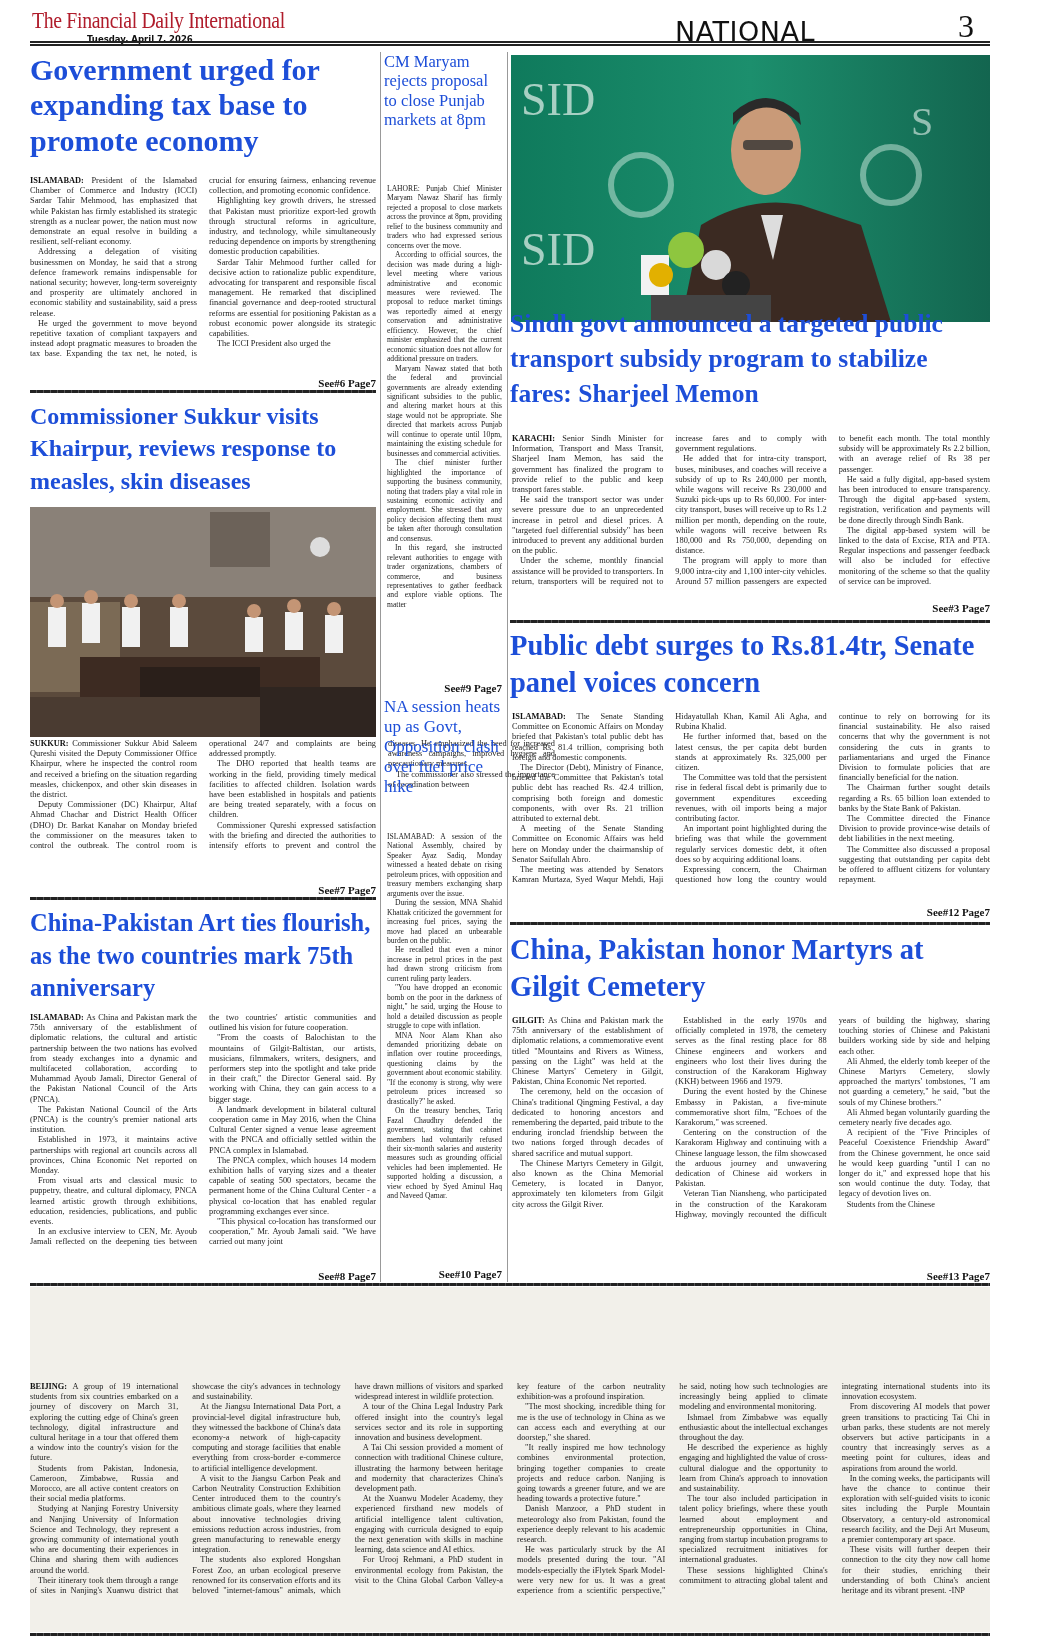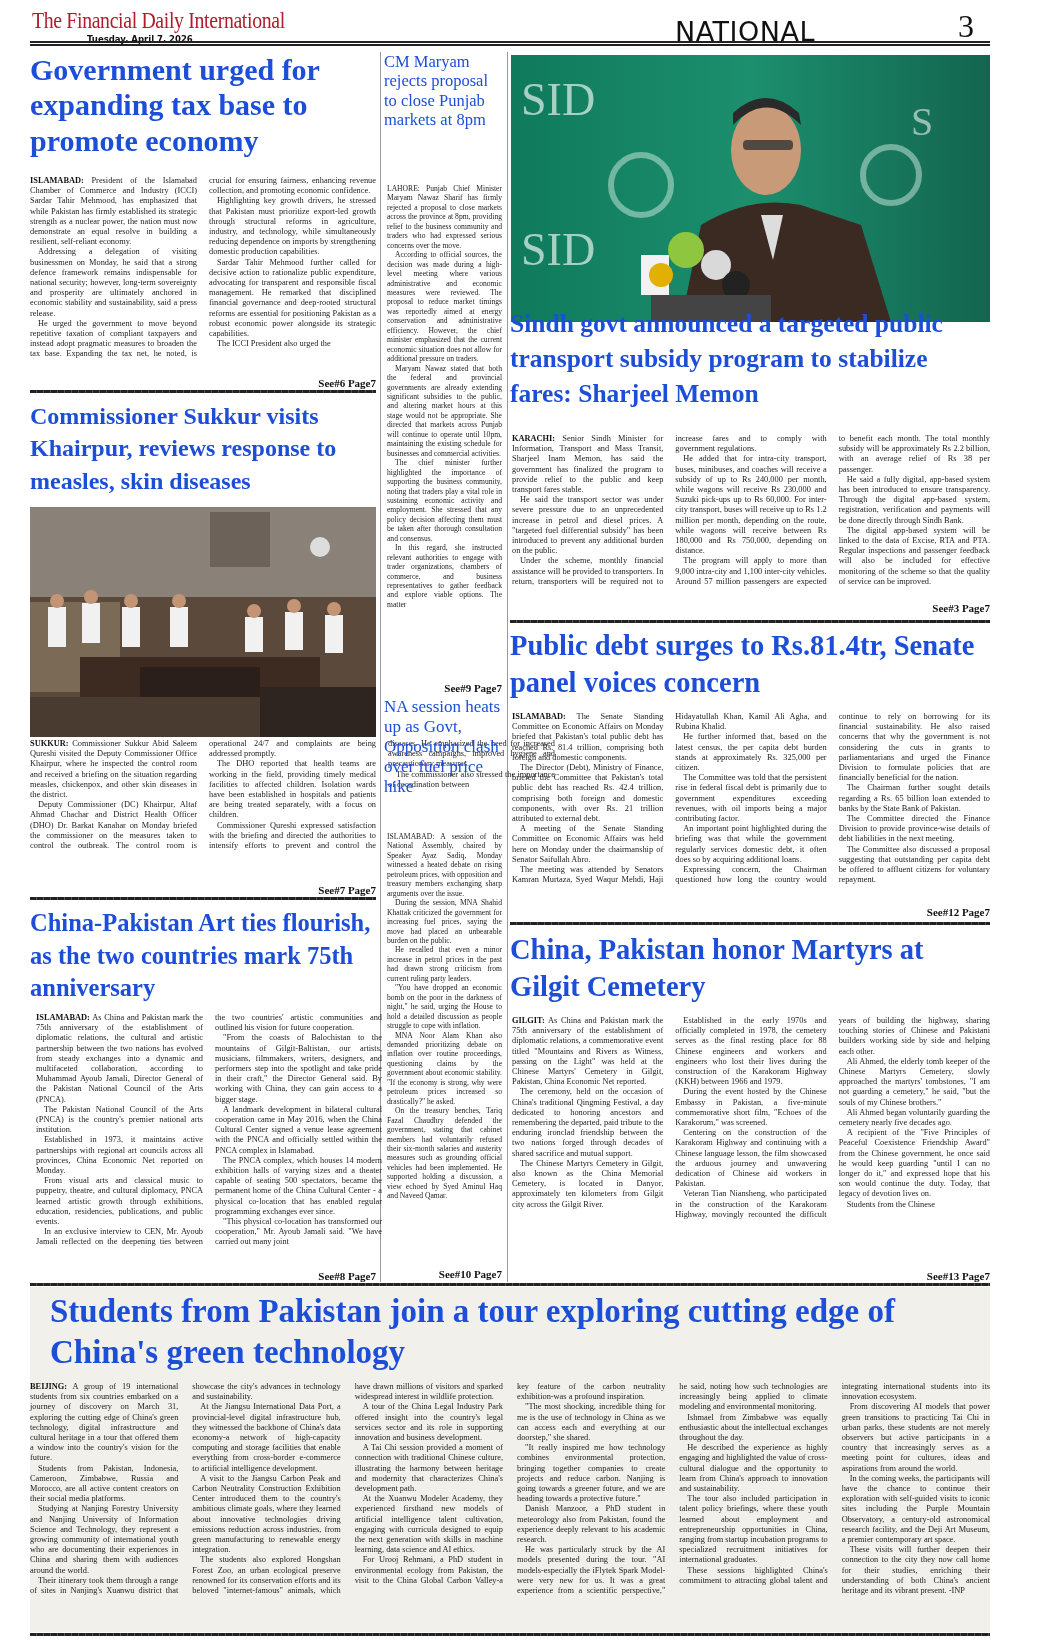--- a/index.html
+++ b/index.html
@@ -183,21 +183,21 @@
     <p>He recalled that even a minor increase in petrol prices in the past had drawn strong criticism from current ruling party leaders.</p>
     <p>"You have dropped an economic bomb on the poor in the darkness of night," he said, urging the House to hold a detailed discussion as people struggle to cope with inflation.</p>
     <p>MNA Noor Alam Khan also demanded prioritizing debate on inflation over routine proceedings, questioning claims by the government about economic stability. "If the economy is strong, why were petroleum prices increased so drastically?" he asked.</p>
     <p>On the treasury benches, Tariq Fazal Chaudhry defended the government, stating that cabinet members had voluntarily refused their six-month salaries and austerity measures such as grounding official vehicles had been implemented. He supported holding a discussion, a view echoed by Syed Aminul Haq and Naveed Qamar.</p>
   </div>
   <div class="see-ref" style="left:430px; top:1268px; width:72px;">See#10 Page7</div>
 </article>
 
 <article>
   <h2 class="headline" style="left:30px; top:907px; width:346px; font-size:24.5px; line-height:1.33;">China-Pakistan Art ties flourish, as the two countries mark 75th anniversary</h2>
-  <div class="body-text" style="left:36px; top:1013px; width:346px; height:262px; column-count:2;">
+  <div class="body-text" style="left:30px; top:1013px; width:346px; height:262px; column-count:2;">
     <p><span class="dateline">ISLAMABAD:</span> <span>As China and Pakistan mark the 75th anniversary of the establishment of diplomatic relations, the cultural and artistic partnership between the two nations has evolved from steady exchanges into a dynamic and multifaceted collaboration, according to Muhammad Ayoub Jamali, Director General of the Pakistan National Council of the Arts (PNCA).</span></p>
     <p>The Pakistan National Council of the Arts (PNCA) is the country's premier national arts institution.</p>
     <p>Established in 1973, it maintains active partnerships with regional art councils across all provinces, China Economic Net reported on Monday.</p>
     <p>From visual arts and classical music to puppetry, theatre, and cultural diplomacy, PNCA learned artistic growth through exhibitions, education, residencies, publications, and public events.</p>
     <p>In an exclusive interview to CEN, Mr. Ayoub Jamali reflected on the deepening ties between the two countries' artistic communities and outlined his vision for future cooperation.</p>
     <p>"From the coasts of Balochistan to the mountains of Gilgit-Baltistan, our artists, musicians, filmmakers, writers, designers, and performers step into the spotlight and take pride in their craft," the Director General said. By working with China, they can gain access to a bigger stage.</p>
     <p>A landmark development in bilateral cultural cooperation came in May 2016, when the China Cultural Center signed a venue lease agreement with the PNCA and officially settled within the PNCA complex in Islamabad.</p>
     <p>The PNCA complex, which houses 14 modern exhibition halls of varying sizes and a theater capable of seating 500 spectators, became the permanent home of the China Cultural Center - a physical co-location that has enabled regular programming exchanges ever since.</p>
     <p>"This physical co-location has transformed our cooperation," Mr. Ayoub Jamali said. "We have carried out many joint</p>
   </div>
@@ -218,21 +218,20 @@
     <p>Ali Ahmed began voluntarily guarding the cemetery nearly five decades ago.</p>
     <p>A recipient of the "Five Principles of Peaceful Coexistence Friendship Award" from the Chinese government, he once said he would keep guarding "until I can no longer do it," and expressed hope that his son would continue the duty. Today, that legacy of devotion lives on.</p>
     <p>Students from the Chinese</p>
   </div>
   <div class="see-ref" style="left:910px; top:1270px; width:80px;">See#13 Page7</div>
 </article>
 
 <div class="dash-rule" style="left:30px; top:1283px; width:960px;"></div>
 
 <article class="bottom-panel">
-  <h1 class="headline" style="left:0; top:4px; width:960px; font-size:33px; line-height:1.25; padding:0 20px;">Students from Pakistan join a tour exploring cutting edge of China's green technology</h1>
   <div class="body-text" style="left:0; top:95px; width:960px; height:250px; column-count:6; column-gap:14px;">
     <p><span class="dateline">BEIJING:</span> <span>A group of 19 international students from six countries embarked on a journey of discovery on March 31, exploring the cutting edge of China's green technology, digital infrastructure and cultural heritage in a tour that offered them a window into the country's vision for the future.</span></p>
     <p>Students from Pakistan, Indonesia, Cameroon, Zimbabwe, Russia and Morocco, are all active content creators on their social media platforms.</p>
     <p>Studying at Nanjing Forestry University and Nanjing University of Information Science and Technology, they represent a growing community of international youth who are documenting their experiences in China and sharing them with audiences around the world.</p>
     <p>Their itinerary took them through a range of sites in Nanjing's Xuanwu district that showcase the city's advances in technology and sustainability.</p>
     <p>At the Jiangsu International Data Port, a provincial-level digital infrastructure hub, they witnessed the backbone of China's data economy-a network of high-capacity computing and storage facilities that enable everything from cross-border e-commerce to artificial intelligence development.</p>
     <p>A visit to the Jiangsu Carbon Peak and Carbon Neutrality Construction Exhibition Center introduced them to the country's ambitious climate goals, where they learned about innovative technologies driving emissions reduction across industries, from green manufacturing to renewable energy integration.</p>
     <p>The students also explored Hongshan Forest Zoo, an urban ecological preserve renowned for its conservation efforts and its beloved "internet-famous" animals, which have drawn millions of visitors and sparked widespread interest in wildlife protection.</p>
     <p>A tour of the China Legal Industry Park offered insight into the country's legal services sector and its role in supporting innovation and business development.</p>
     <p>A Tai Chi session provided a moment of connection with traditional Chinese culture, illustrating the harmony between heritage and modernity that characterizes China's development path.</p>

